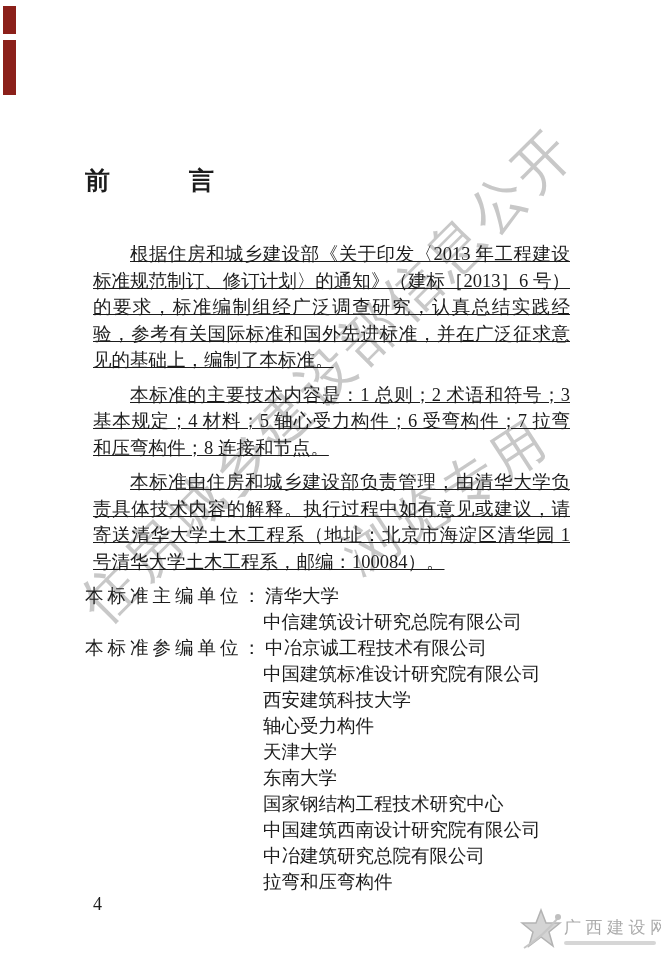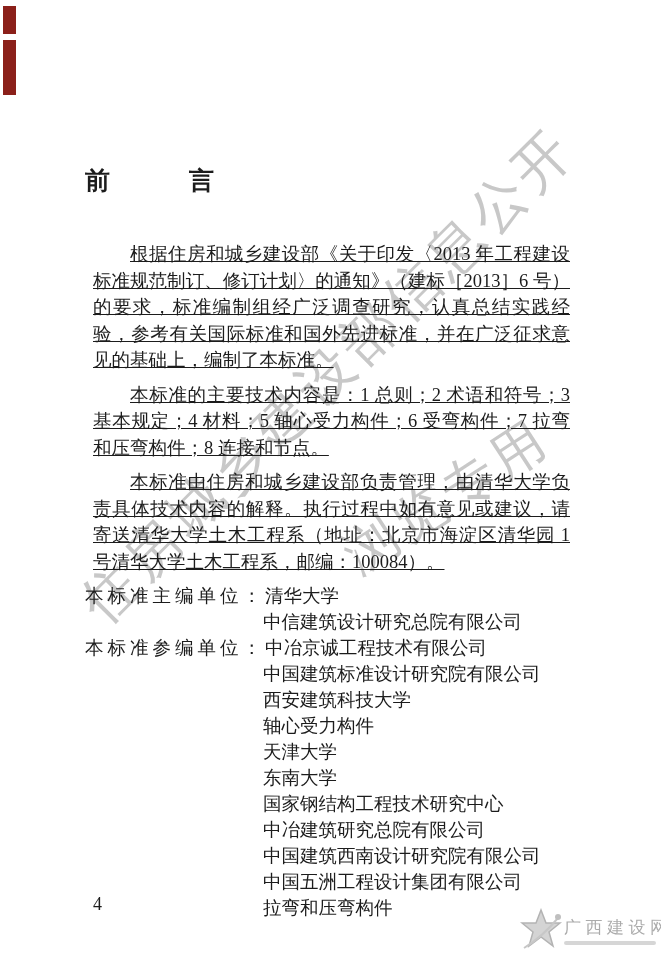--- a/index.html
+++ b/index.html
@@ -154,29 +154,25 @@
       <div class="unit-row">
         <span class="unit-label"></span>
         <span class="unit-name">东南大学</span>
       </div>
       <div class="unit-row">
         <span class="unit-label"></span>
         <span class="unit-name">国家钢结构工程技术研究中心</span>
       </div>
       <div class="unit-row">
         <span class="unit-label"></span>
-        <span class="unit-name">中冶建筑研究总院有限公司</span>
-      </div>
-      <div class="unit-row">
-        <span class="unit-label"></span>
         <span class="unit-name">中国建筑西南设计研究院有限公司</span>
       </div>
       <div class="unit-row">
         <span class="unit-label"></span>
-        <span class="unit-name">中国五洲工程设计集团有限公司</span>
+        <span class="unit-name">中冶建筑研究总院有限公司</span>
       </div>
       <div class="unit-row">
         <span class="unit-label"></span>
         <span class="unit-name">拉弯和压弯构件</span>
       </div>
     </div>
   </div>
 
   <div class="page-number">4</div>
 

